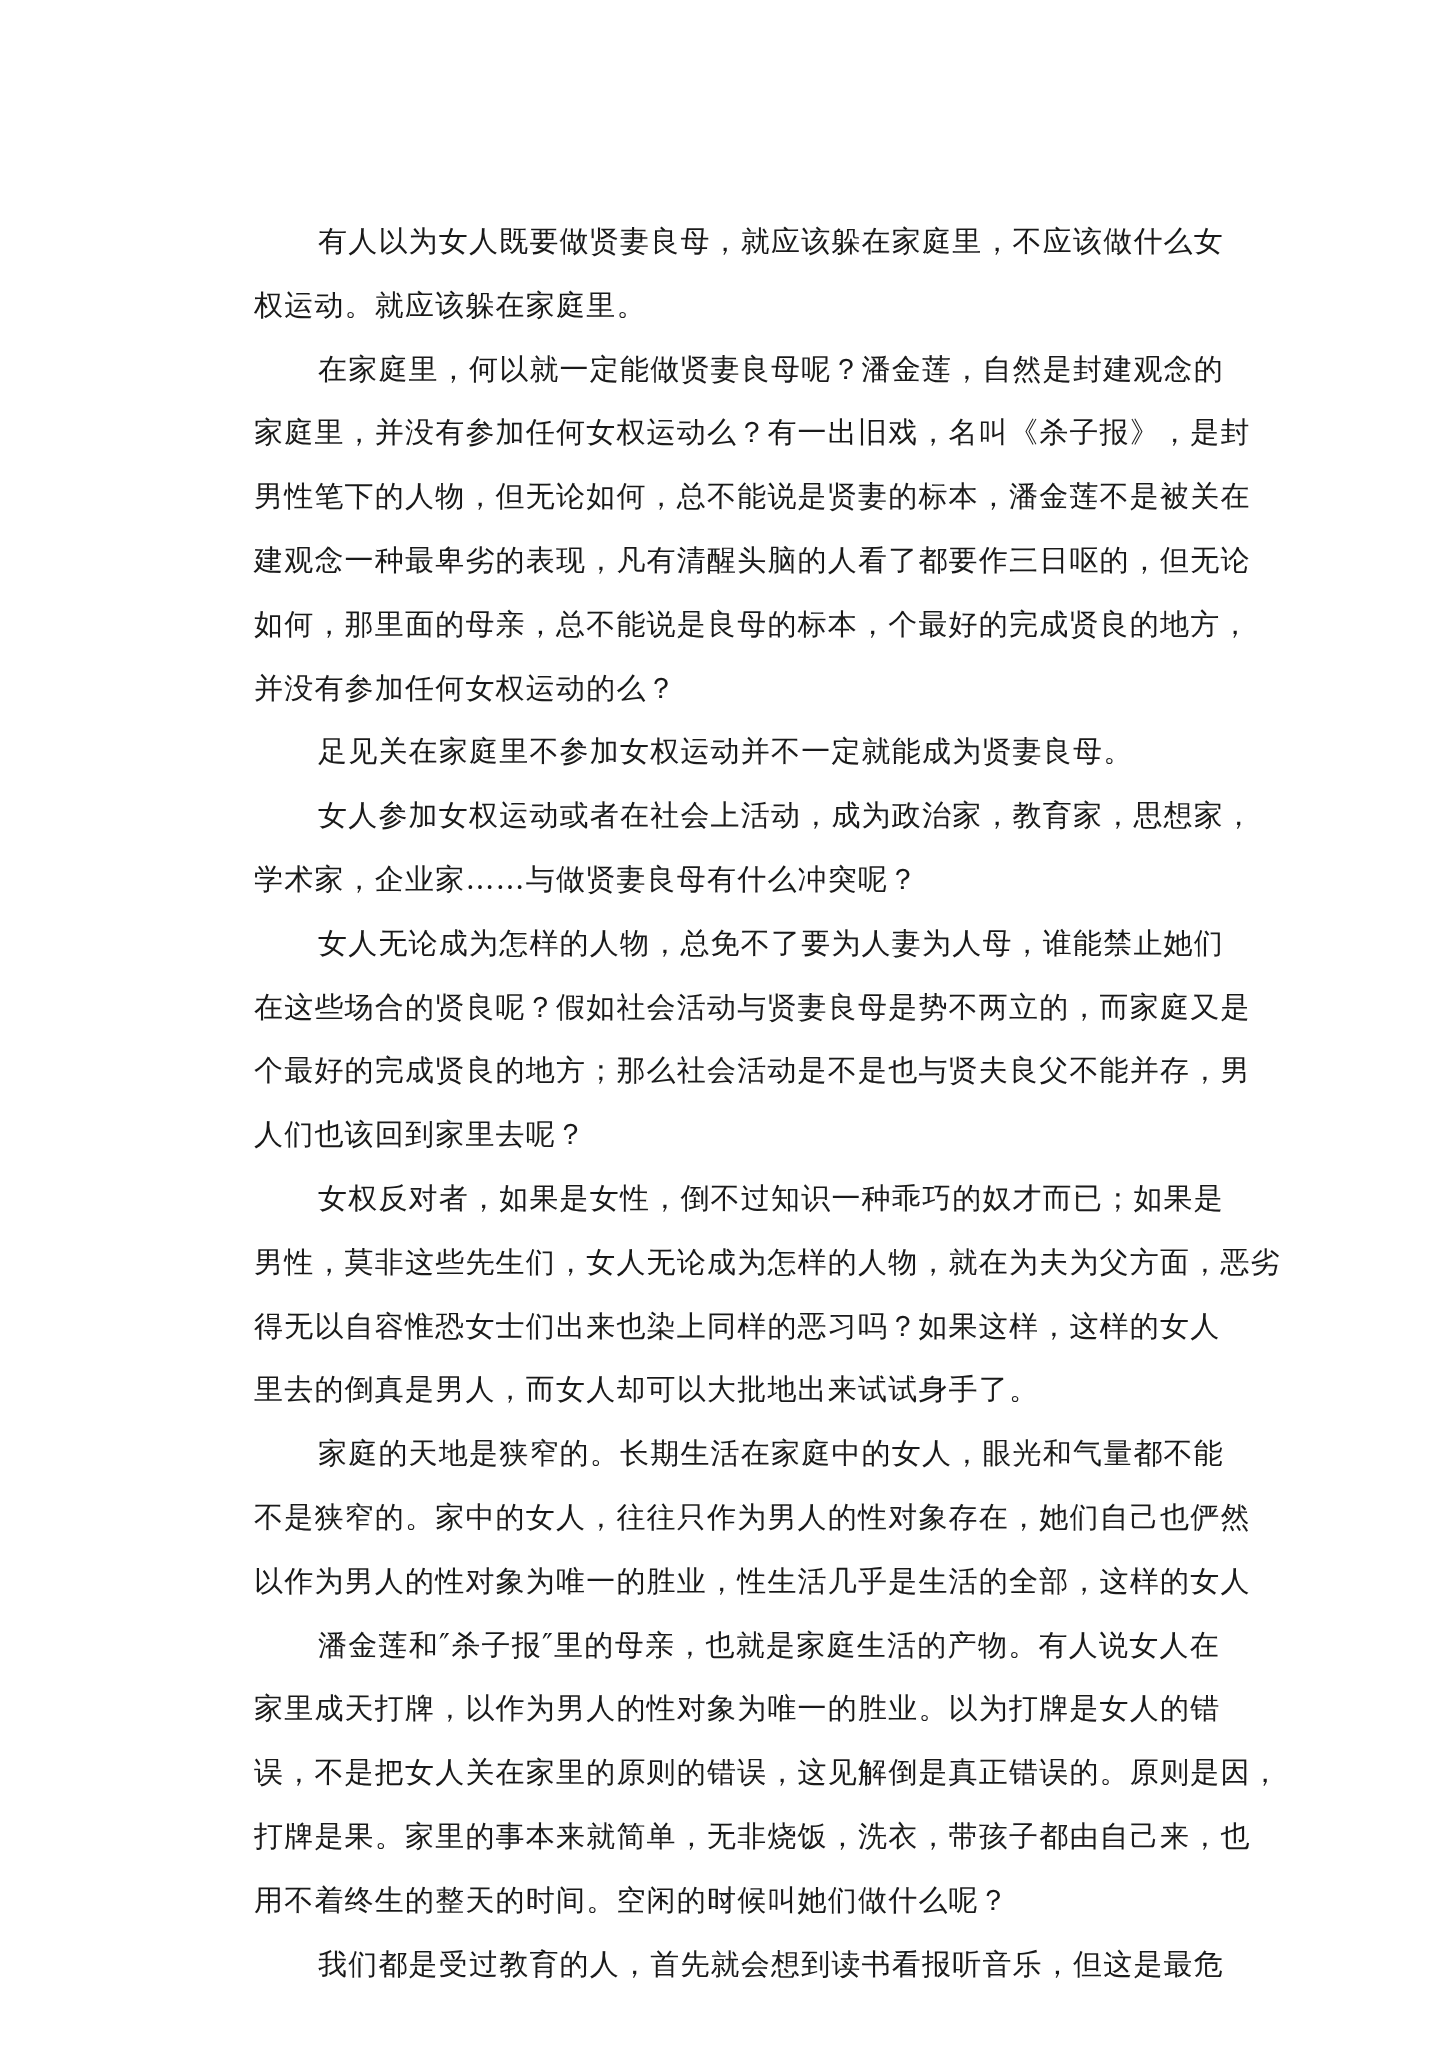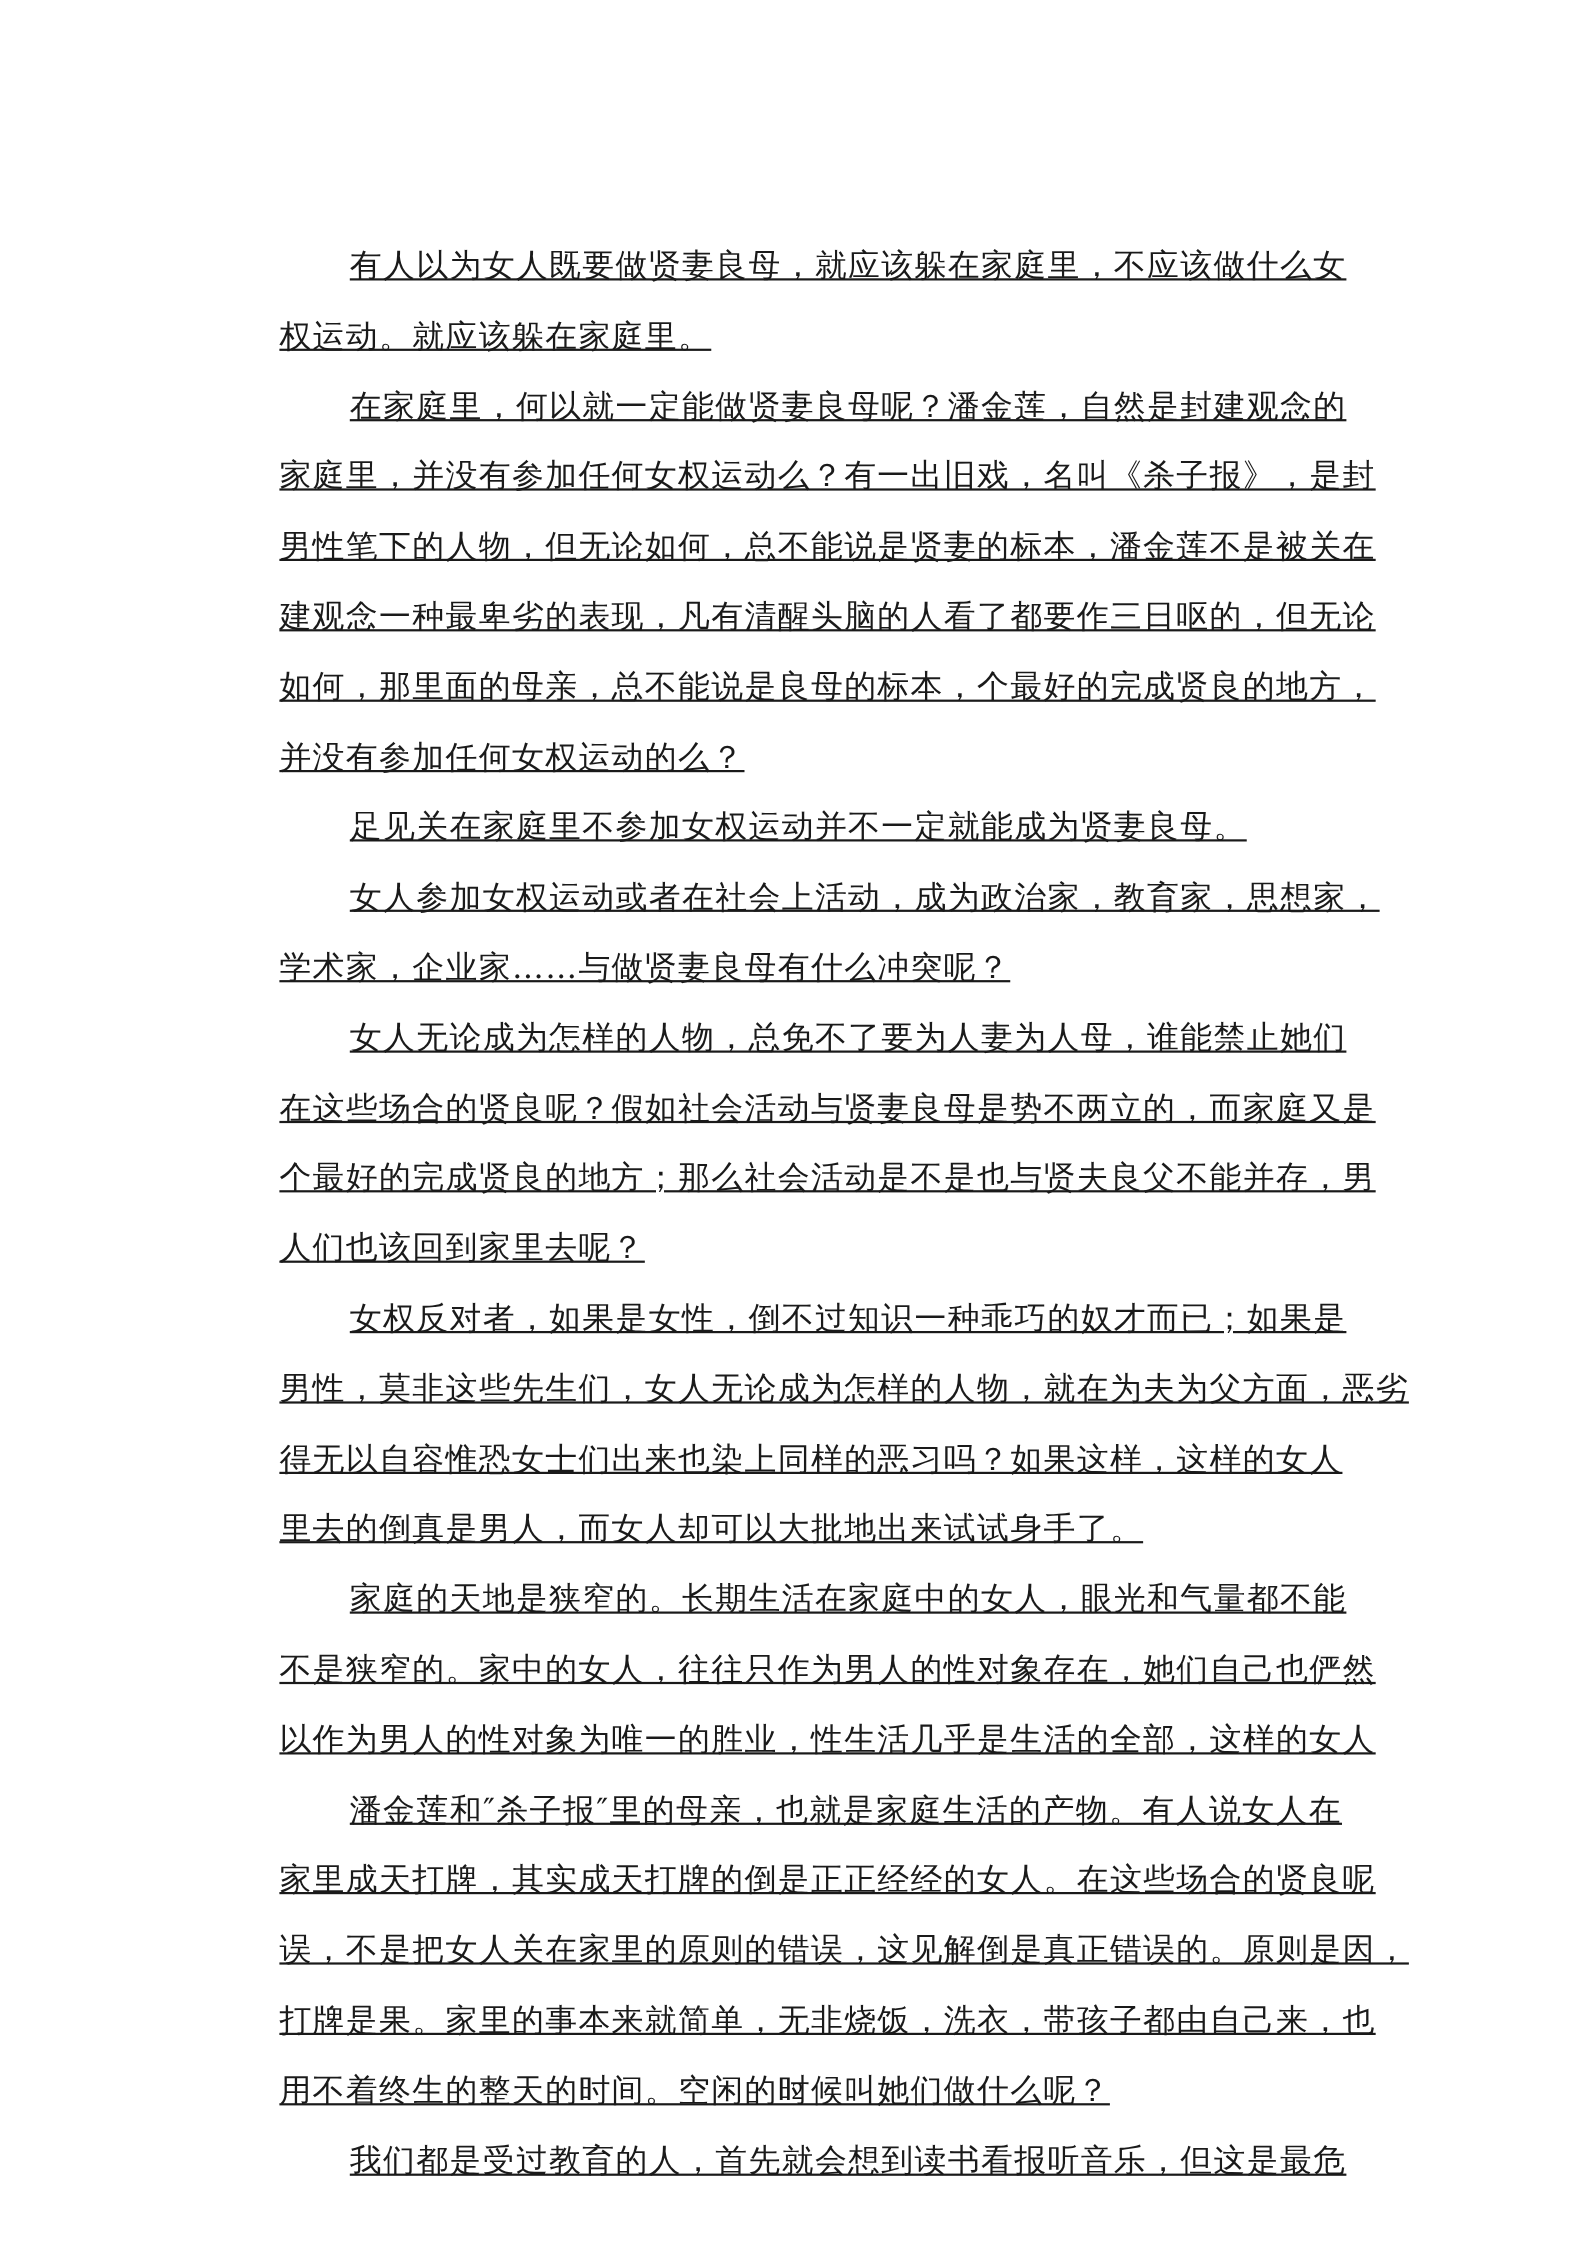--- a/index.html
+++ b/index.html
@@ -24,21 +24,20 @@
     }
     .text-body {
       position: absolute;
       left: 254px;
       top: 210px;
       width: 966px;
     }
     .para {
       margin: 0;
       padding: 0;
-      text-decoration: underline;
     }
     .line {
       display: block;
       height: 63.8px;
       line-height: 63.8px;
       font-size: 29px;
       letter-spacing: 1.2px;
       white-space: nowrap;
       text-align: justify;
       text-align-last: justify;
@@ -104,21 +103,21 @@
     </p>
 
     <p class="para">
       <span class="line first">家庭的天地是狭窄的。长期生活在家庭中的女人，眼光和气量都不能</span>
       <span class="line">不是狭窄的。家中的女人，往往只作为男人的性对象存在，她们自己也俨然</span>
       <span class="line">以作为男人的性对象为唯一的胜业，性生活几乎是生活的全部，这样的女人</span>
     </p>
 
     <p class="para">
       <span class="line first">潘金莲和″杀子报″里的母亲，也就是家庭生活的产物。有人说女人在</span>
-      <span class="line">家里成天打牌，其实成天打牌的倒是正正经经的女人。在这些场合的贤良呢</span>
+      <span class="line">家里成天打牌，以作为男人的性对象为唯一的胜业。以为打牌是女人的错</span>
       <span class="line">误，不是把女人关在家里的原则的错误，这见解倒是真正错误的。原则是因，</span>
       <span class="line">打牌是果。家里的事本来就简单，无非烧饭，洗衣，带孩子都由自己来，也</span>
       <span class="line last">用不着终生的整天的时间。空闲的时候叫她们做什么呢？</span>
     </p>
 
     <p class="para">
       <span class="line first">我们都是受过教育的人，首先就会想到读书看报听音乐，但这是最危</span>
 
     </p>
 

